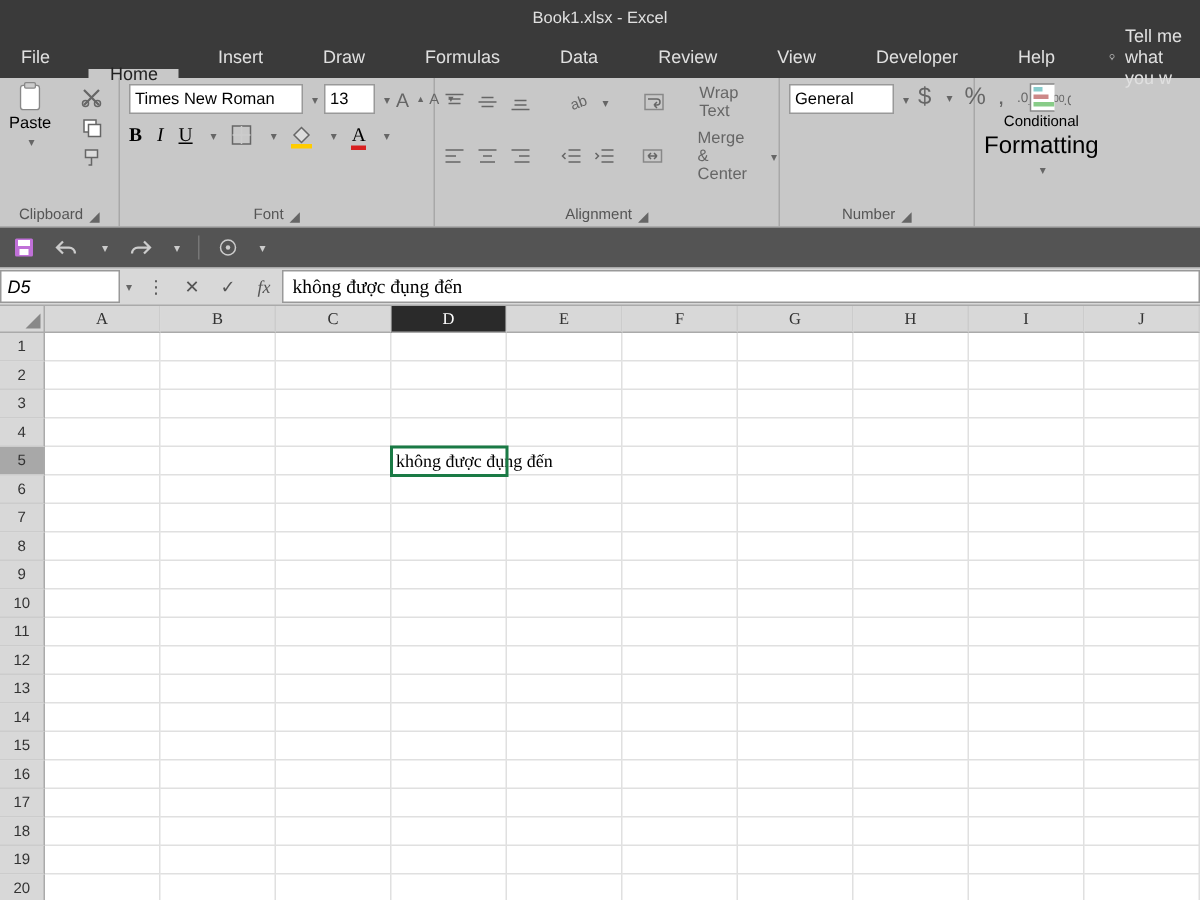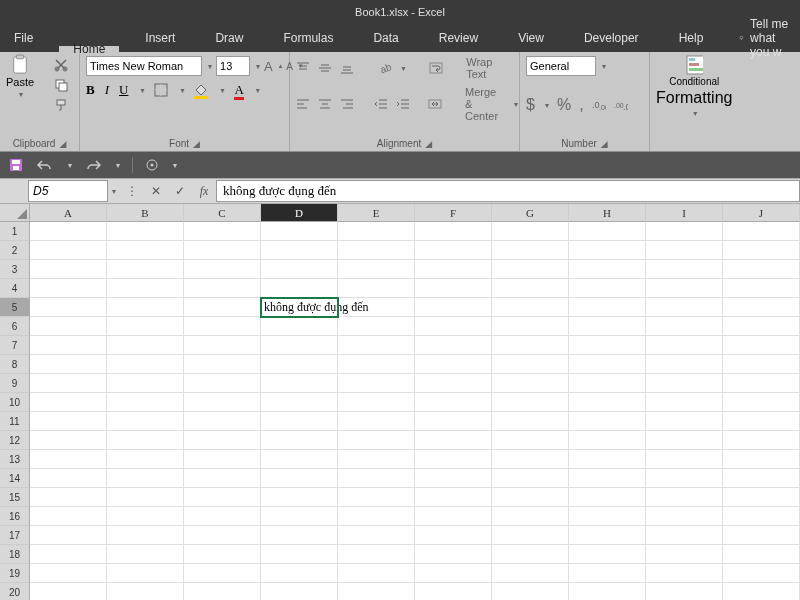--- a/index.html
+++ b/index.html
@@ -35,21 +35,21 @@
   .faint { color:#666; }
   .wrap-text, .merge-text { font-size:11px; color:#666;margin-left:15px; }
   .launcher { font-size:9px; color:#666; }
 
   
   .qat { height: 26px; background: #545454; display:flex; align-items:center; gap:12px; padding:0 8px; color:#ddd; }
   .qat .sep { width:1px; height:16px; background:#777; }
   .save-icon { color:#c070d8; }
 
   
-  .fbar { height: 26px; background:#d8d8d8; display:flex; align-items:center; border-top:1px solid #aaa; border-bottom:1px solid #aaa;padding-left:28px; }
+  .fbar { height: 26px; background:#d8d8d8; display:flex; align-items:center; border-top:1px solid #aaa; border-bottom:1px solid #aaa; }
   .namebox { width:80px; height:22px; background:#fff; border:1px solid #999; font-size:12px; padding:0 4px; display:flex; align-items:center; font-style:italic; font-family:"Times New Roman",serif; }
   .fbar .btn { width:24px; display:flex; align-items:center; justify-content:center; color:#555; font-size:12px; }
   .formula-input { flex:1; height:22px; border:1px solid #999; background:#fff; font-size:13px; padding:0 6px; font-family:"Times New Roman",serif; }
 
   
   .sheet { position:relative; background:#fff; height: calc(600px - 24px - 28px - 100px - 26px - 26px); overflow:hidden; }
   .corner { position:absolute; left:0; top:0; width:30px; height:18px; background:#d8d8d8; border-right:1px solid #aaa; border-bottom:1px solid #aaa; }
   .corner::after { content:""; position:absolute; right:2px; bottom:2px; border-left:10px solid transparent; border-bottom:10px solid #888; }
   .colheads { position:absolute; left:30px; top:0; height:18px; display:flex; }
   .colhead { width:77px; height:18px; background:#d8d8d8; border-right:1px solid #ccc; border-bottom:1px solid #aaa; font-size:11px; display:flex; align-items:center; justify-content:center; color:#333; font-family:"Times New Roman",serif; }
@@ -266,21 +266,21 @@
           <span class="dd">▾</span>
       </div>
     </div>
     <div class="group-label">
         <span>Alignment</span>
         <span class="launcher">◢</span>
       </div>
   </div>
 
   <div class="group" style="width:130px">
-    <div class="group-body" style="flex-direction:column;gap:20px">
+    <div class="group-body" style="flex-direction:row;gap:6px">
       <div class="row">
         <input class="num-input" value="General" style="">
           <span class="dd">▾</span>
       </div>
       <div class="row" style="gap:8px">
         <span class="faint">$</span>
           <span class="dd">▾</span>
         <span class="faint">%</span>
         <span class="faint" style="font-size:16px">,</span>
         <span class="small-icon">

